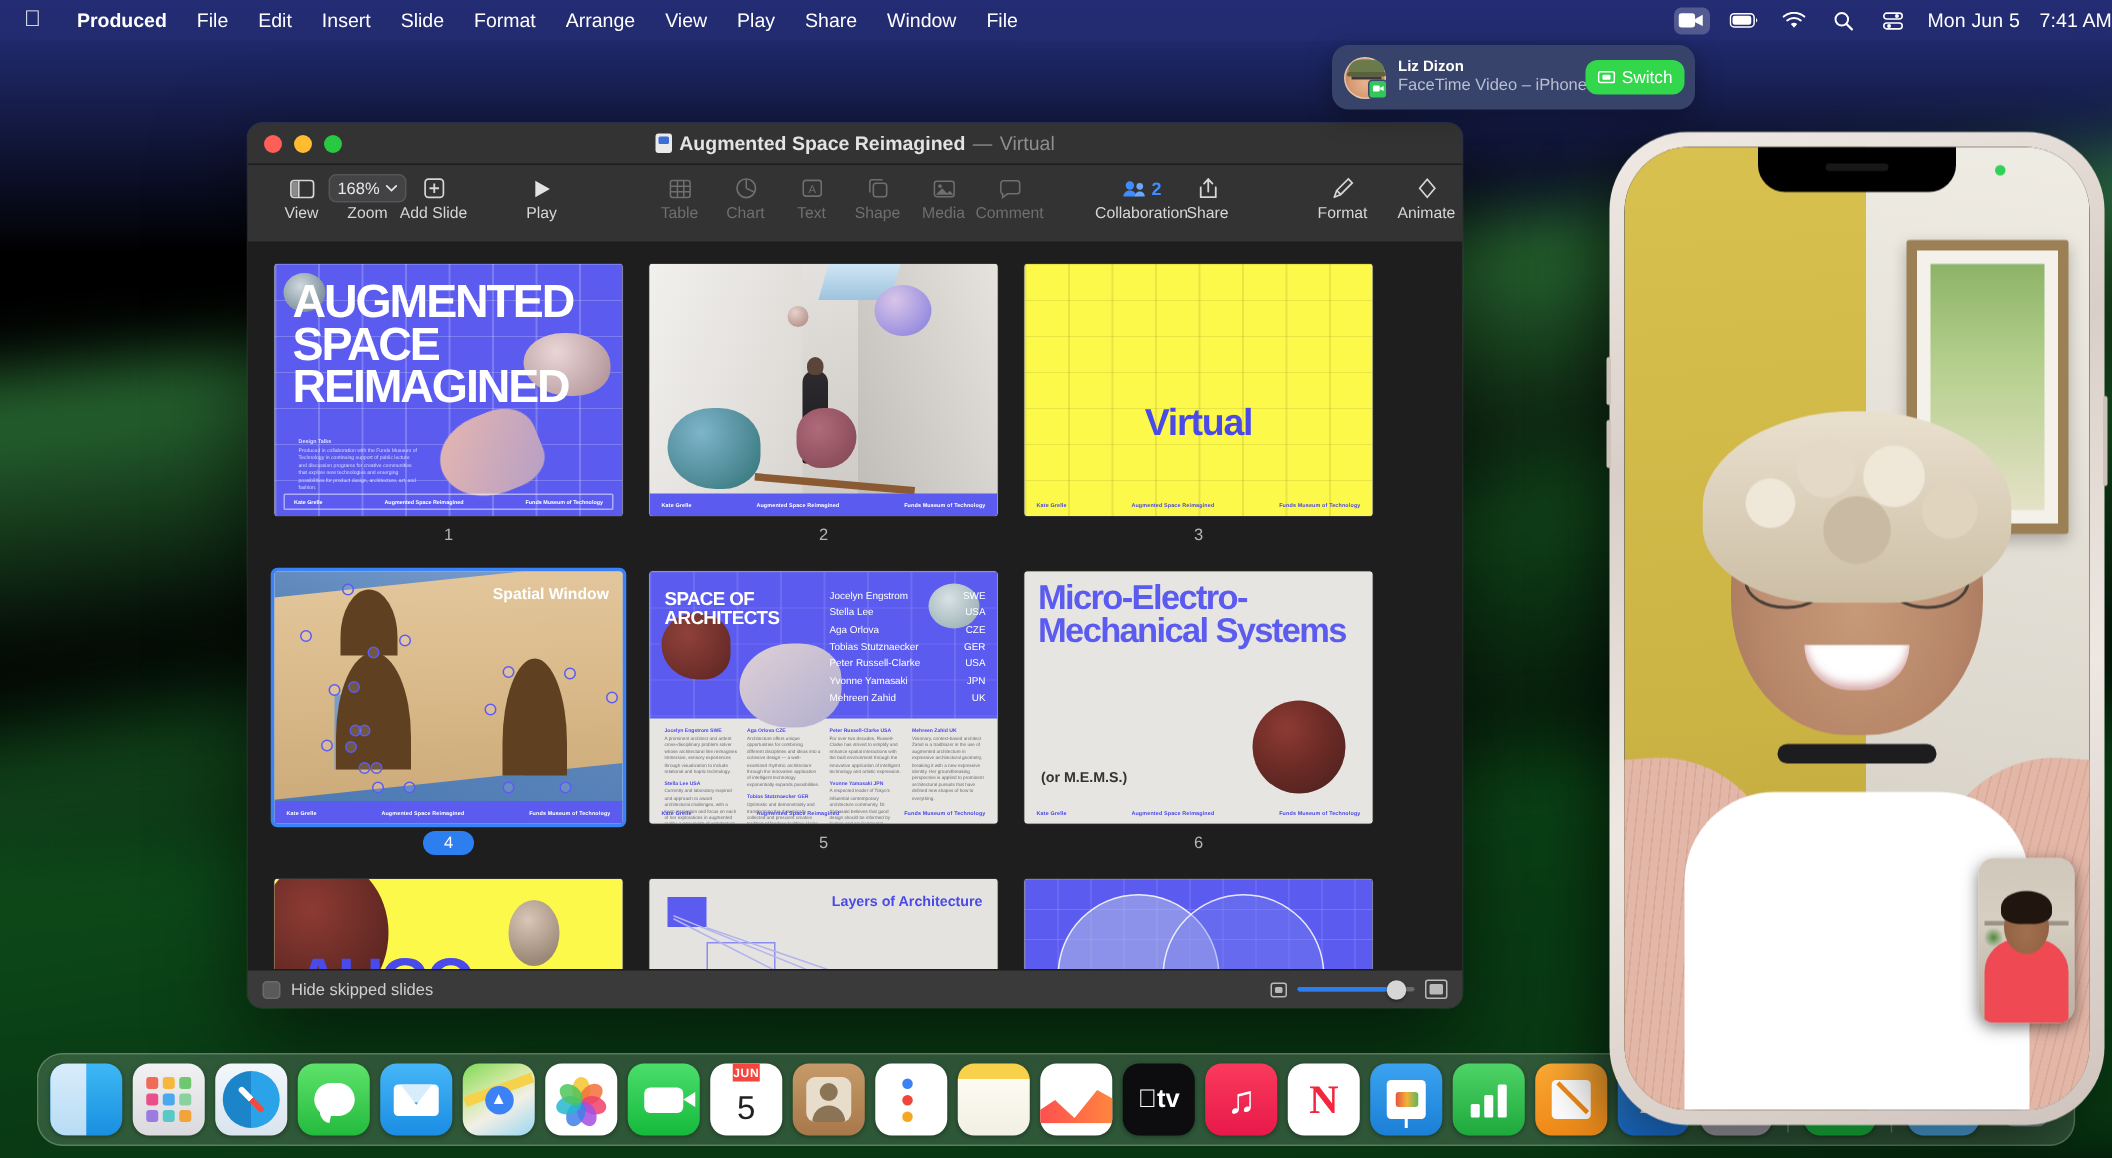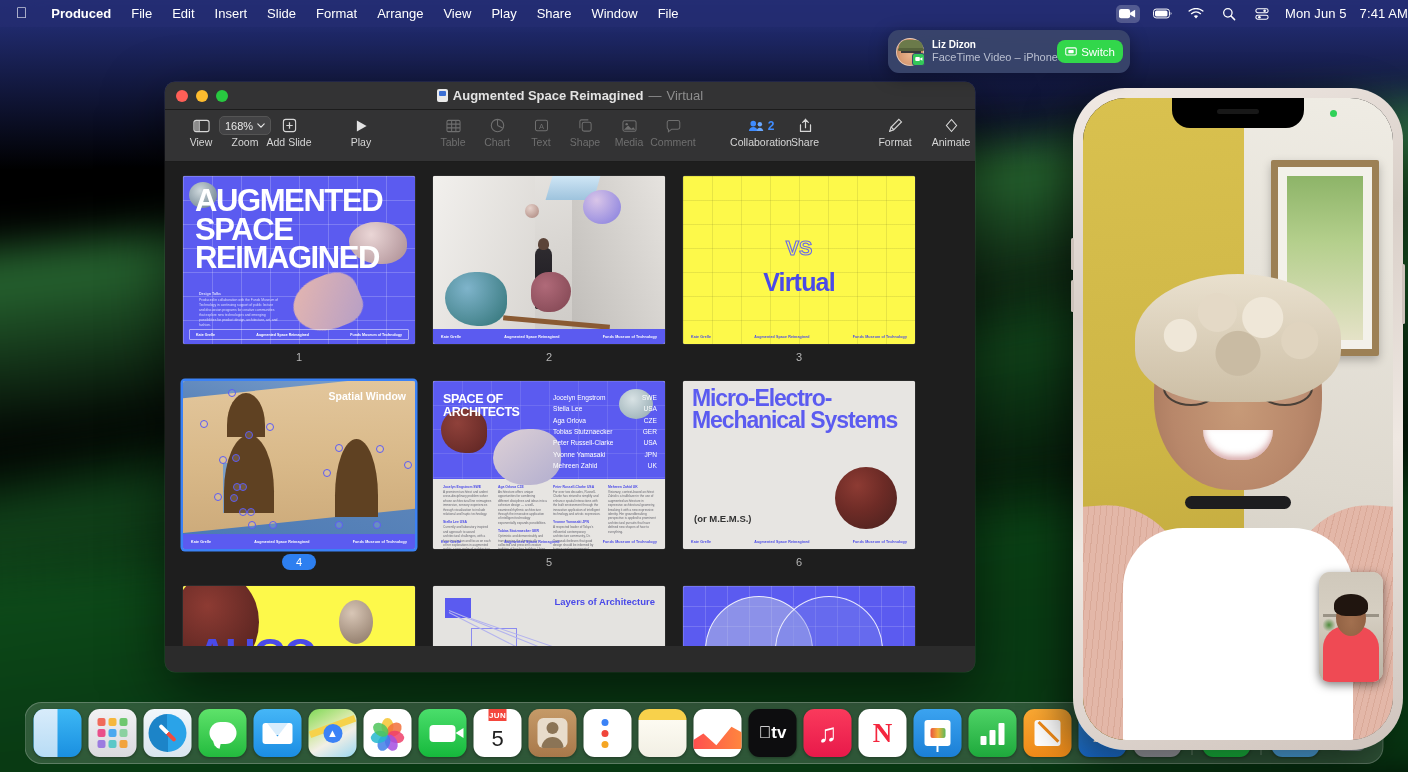--- a/index.html
+++ b/index.html
@@ -851,21 +851,20 @@
             </div>
           </div>
         </div>
         <div class="slide-num">2</div>
       </div>
 
       <div class="slide-cell">
         <div class="thumb">
           <div class="s3">
             <div class="g"></div>
-            <div class="l2">VS</div>
             <div class="l3">Virtual</div>
             <div class="s-footer ftr">
               <span>Kate Grelle</span>
               <span>Augmented Space Reimagined</span>
               <span>Funds Museum of Technology</span>
             </div>
           </div>
         </div>
         <div class="slide-num">3</div>
       </div>
@@ -1036,20 +1035,32 @@
             <div class="c c2"></div>
 
           </div>
         </div>
 
       </div>
 
     </div>
   </div>
 
+  <div id="statusbar">
+    <span id="hide-skipped-checkbox"></span>
+    <span class="sb-label">Hide skipped slides</span>
+    <div id="zoom-slider-wrap">
+      <span class="z-sq"></span>
+      <span id="zoom-track">
+        <span class="fill"></span>
+        <span id="zoom-knob"></span>
+      </span>
+      <span class="z-sq big"></span>
+    </div>
+  </div>
 </div>
 
 <div id="iphone">
   <div class="btn-vol1"></div>
   <div class="btn-vol2"></div>
   <div class="btn-side"></div>
   <div class="screen">
     <div class="ft-scene">
       <div class="wall-y"></div>
       <div class="wall-w"></div>

